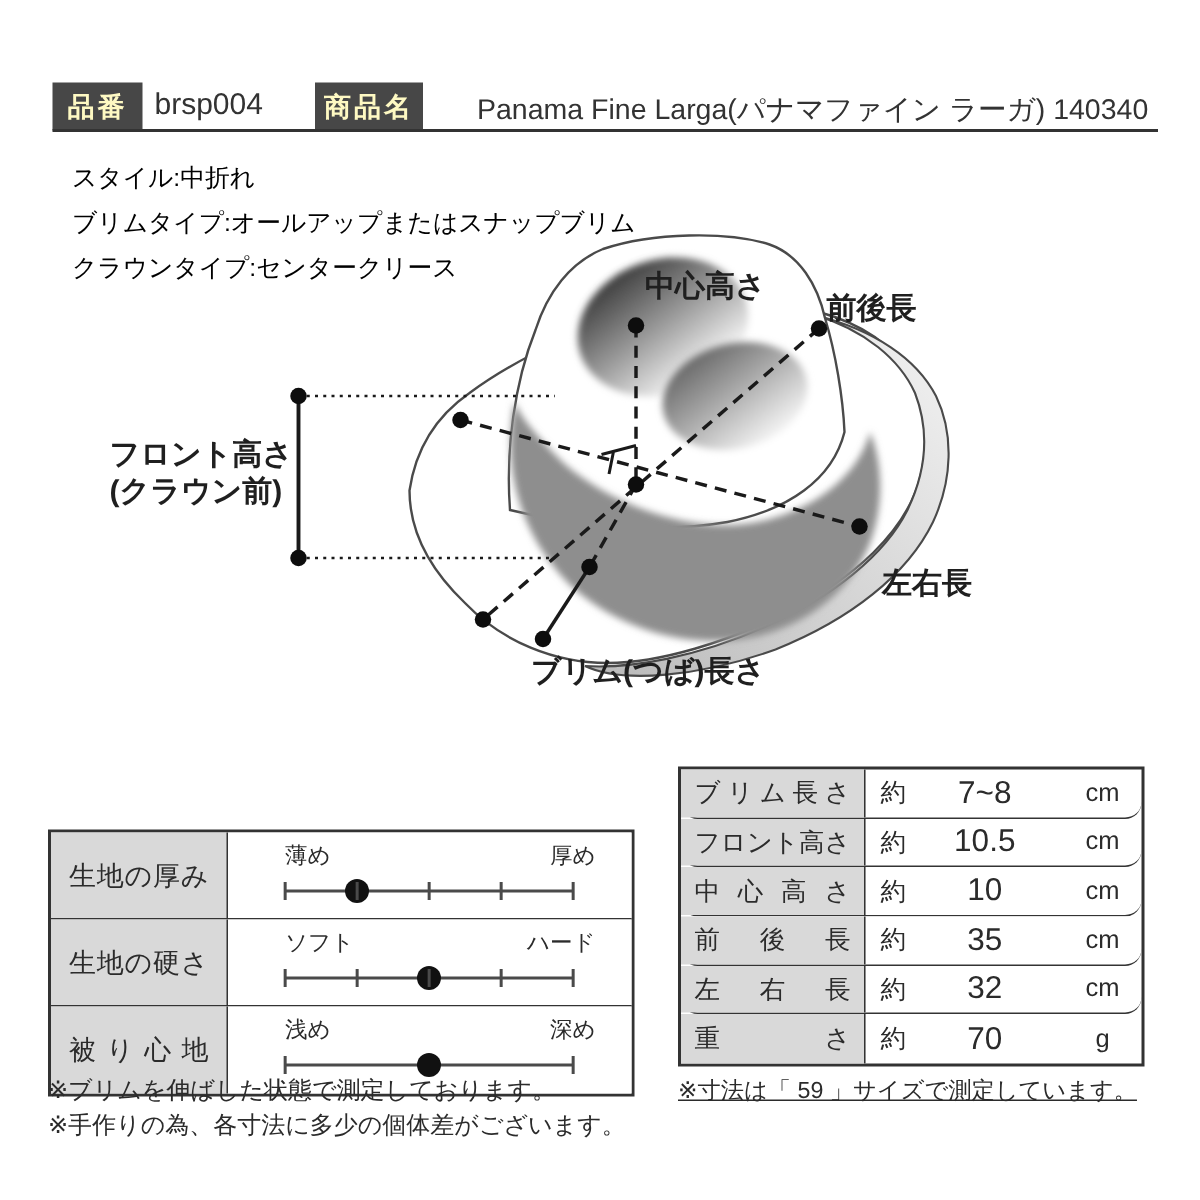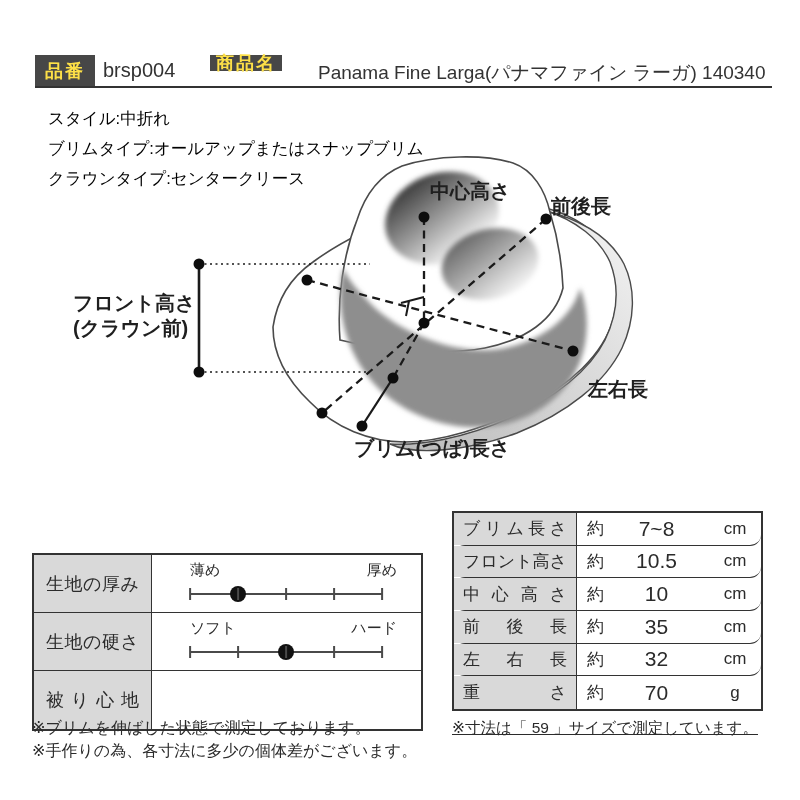--- a/index.html
+++ b/index.html
@@ -1,21 +1,21 @@
 <!DOCTYPE html>
 <html><head>
 <meta charset="utf-8">
 <style>
   * { margin:0; padding:0; box-sizing:border-box; }
   html,body { width:800px; height:800px; background:#fff; overflow:hidden; }
   body { font-family:"Liberation Sans","DejaVu Sans",sans-serif; color:#2b2b2b; position:relative; }
   .abs { position:absolute; }
 
   
-  .badge { background:#474747; color:#fde047; display:flex; align-items:center; justify-content:center;
+  .badge { background:#474747; color:#fef9c3; display:flex; align-items:center; justify-content:center;
            font-size:18px; font-weight:600; letter-spacing:2px; }
   .hval { font-size:20px; font-weight:500; color:#333; white-space:nowrap; }
   #header-rule { border-top:2px solid #333; width:737px; }
 
   
   .spec-line { font-size:16.5px; font-weight:500; color:#000000; white-space:nowrap; }
 
   
   .dlabel { font-size:20px; font-weight:600; color:#1f1f1f; white-space:nowrap; line-height:25px; }
 
@@ -50,21 +50,21 @@
 
   
   .footnote { font-size:16px; font-weight:500; line-height:23px; color:#2b2b2b; white-space:nowrap; }
   #footnote-right { font-size:15.5px;text-decoration:underline; }
 </style>
 </head>
 <body>
 
 <div class="abs badge" style="left:35px; top:55px; width:60px; height:32px;">品番</div>
 <div class="abs hval" style="left:103px; top:59px;text-align:right;">brsp004</div>
-<div class="abs badge" style="left:210px; top:55px; width:72px; height:16px;">商品名</div>
+<div class="abs badge" style="left:210px; top:55px; width:72px; height:32px;">商品名</div>
 <div class="abs hval" style="left:282px; top:60px; font-size:19px;margin-left:36px;">Panama Fine Larga(パナマファイン ラーガ) 140340</div>
 <div class="abs" id="header-rule" style="left:35px; top:86px;"></div>
 
 <div class="abs spec-line" style="left:48px; top:108px;">スタイル:中折れ</div>
 <div class="abs spec-line" style="left:48px; top:138px;">ブリムタイプ:オールアップまたはスナップブリム</div>
 <div class="abs spec-line" style="left:48px; top:168px;">クラウンタイプ:センタークリース</div>
 
 <svg class="abs" style="left:165px; top:150px;" width="620" height="320" viewBox="0 0 620 320">
   <defs>
     <linearGradient id="rimGrad" x1="0" y1="1" x2="1" y2="0">
@@ -171,20 +171,29 @@
           <span class="tick" style="left: 50%;"></span>
           <span class="tick" style="left: 75%;"></span>
           <span class="tick" style="left: 100%;"></span>
         </div>
     </div>
   </div>
   <div class="attr-row">
     <div class="attr-label">
       <span>被り心地</span>
       </div>
+    <div class="slider-cell">
+      <span class="slider-min">浅め</span>
+      <span class="slider-max">深め</span>
+      <div class="slider-track">
+        <span class="slider-dot" style="left: 50%;"></span>
+      <span class="tick" style="left: 0%;"></span>
+          <span class="tick" style="left: 100%;"></span>
+        </div>
+    </div>
   </div>
 </div>
 
 <div class="abs" id="size-table">
   <div class="size-row">
     <div class="size-label">
         <span>ブリム長さ</span>
       </div>
     <div class="size-value-cell">
       <span class="size-approx">約</span>

